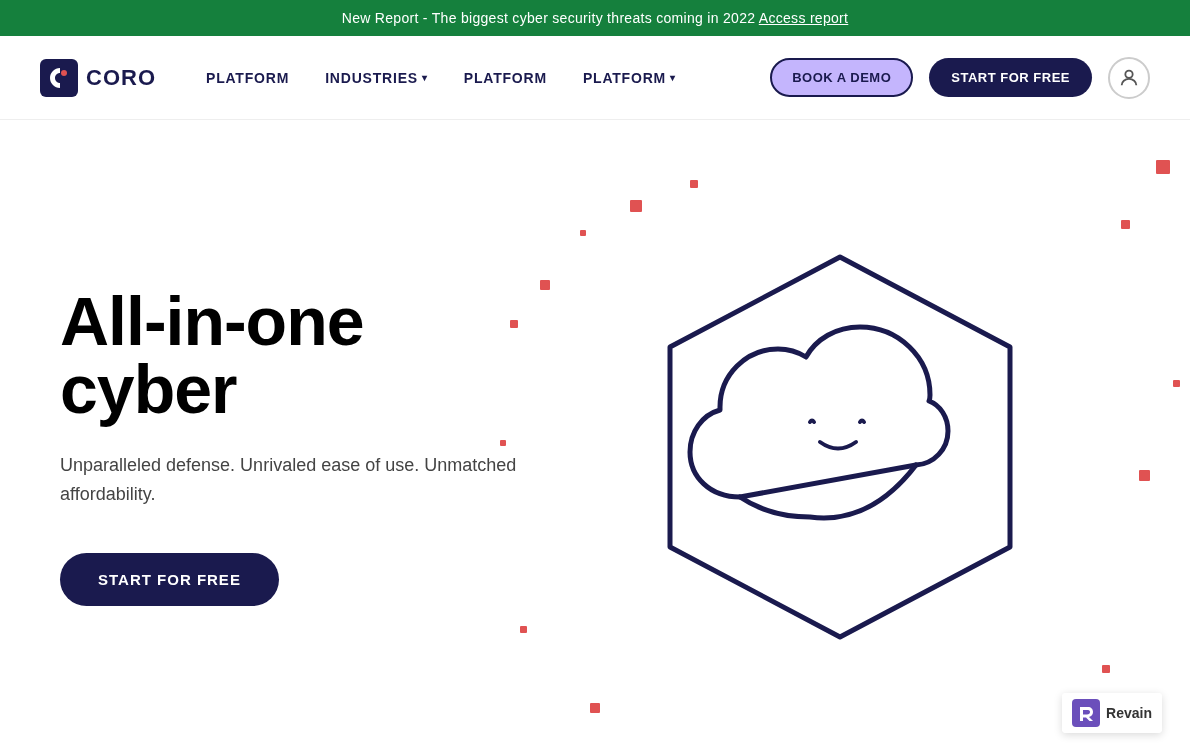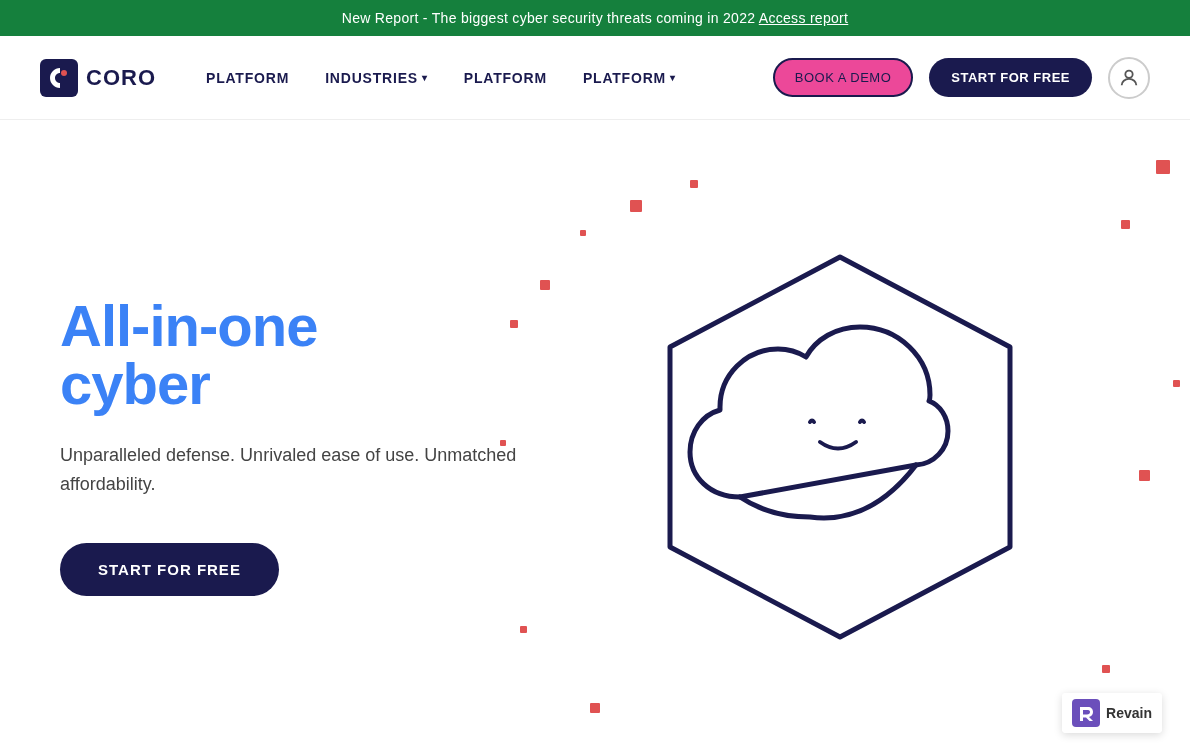--- a/index.html
+++ b/index.html
@@ -68,26 +68,26 @@
       font-size: 10px;
       color: #1a1a4e;
     }
     .nav-right {
       display: flex;
       align-items: center;
       gap: 16px;
     }
     .btn-book-demo {
       border: 2px solid #1a1a4e;
-      background: #ec4899;
+      background: #c4b5fd;
       color: #1a1a4e;
       padding: 10px 20px;
       border-radius: 30px;
       font-size: 13px;
-      font-weight: 400;
+      font-weight: 700;
       cursor: pointer;
       letter-spacing: 0.5px;
     }
     .btn-start-free {
       border: none;
       background: #1a1a4e;
       color: #fff;
       padding: 12px 22px;
       border-radius: 30px;
       font-size: 13px;
@@ -117,23 +117,23 @@
       align-items: center;
       overflow: hidden;
     }
     .hero-content {
       padding: 60px 60px 60px 60px;
       max-width: 620px;
       z-index: 2;
       position: relative;
     }
     .hero-title {
-      font-size: 58px;
+      font-size: 68px;
       font-weight: 900;
-      color: #3b82f6;
+      color: #000000;
       line-height: 1.0;
       margin-bottom: 28px;
       letter-spacing: -1px;
     }
     .hero-subtitle {
       font-size: 18px;
       color: #444;
       margin-bottom: 44px;
       line-height: 1.6;
       max-width: 500px;

